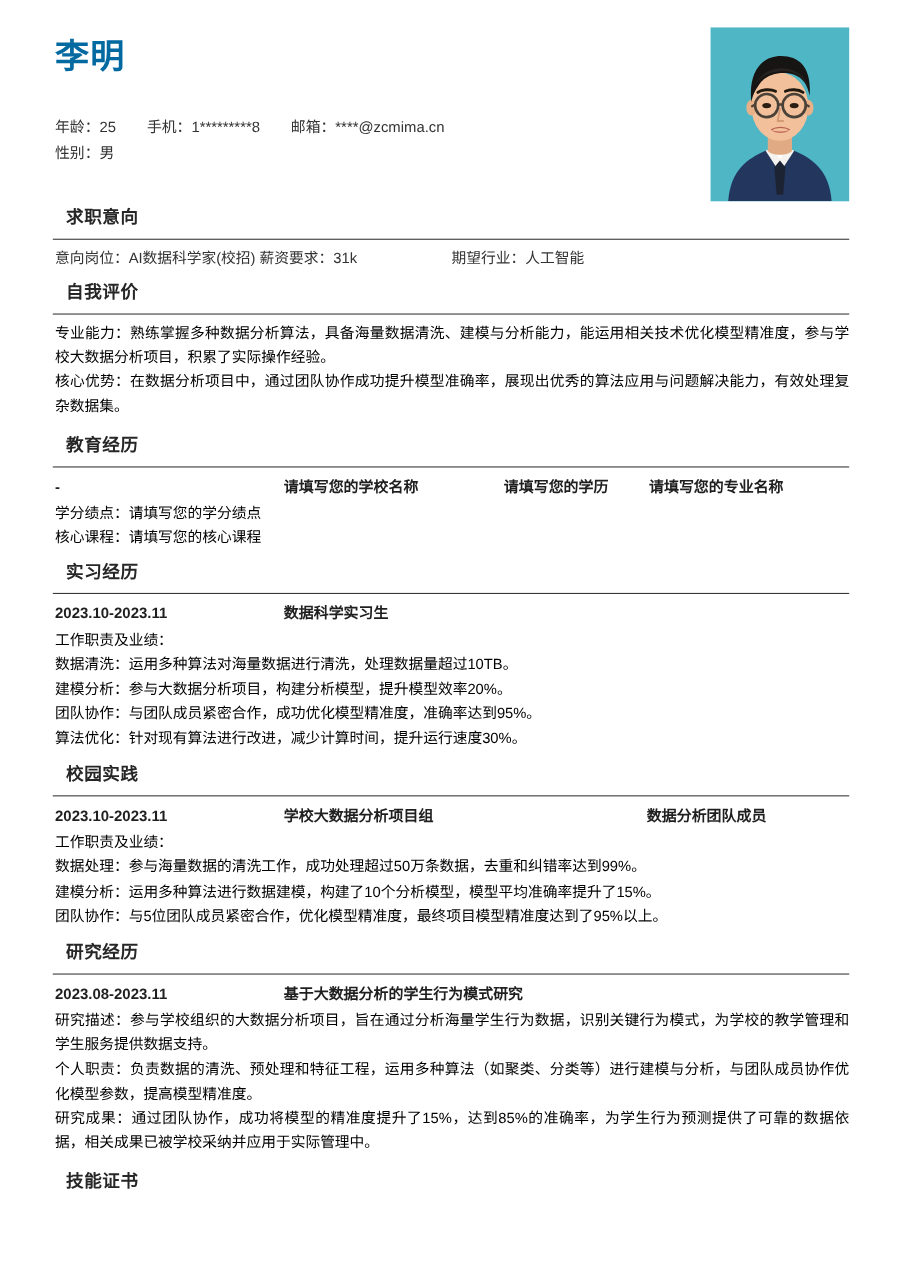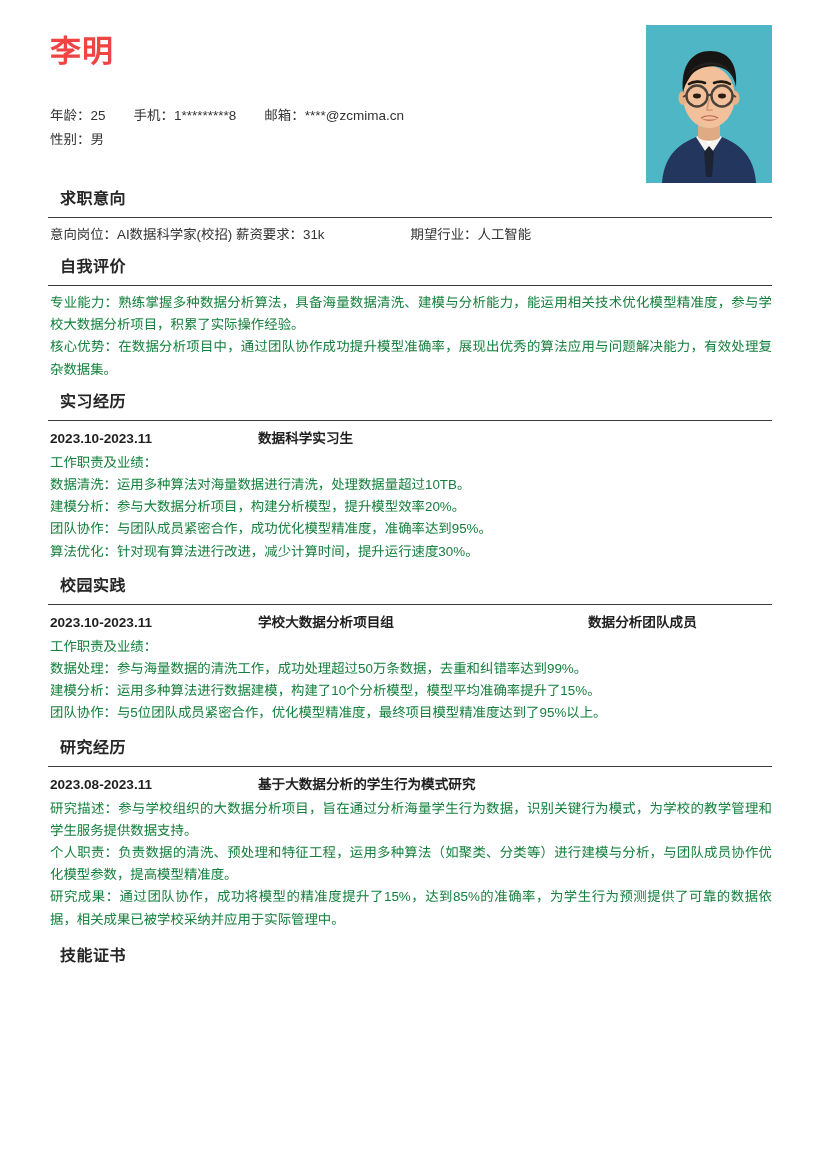--- a/index.html
+++ b/index.html
@@ -28,21 +28,21 @@
   
   .header {
     position: relative;
     height: 182px;
     padding-top: 22px;
     box-sizing: border-box;
   }
   .name {
     font-size: 31px;
     font-weight: bold;
-    color: #ef4444;
+    color: #0369a1;
     letter-spacing: 1px;
     margin: 0;
     padding: 10px 0 0 2px;
     line-height: 40px;
   }
   .contact-block {
     margin-top: 32px;
     padding-left: 2px;
   }
   .contact-row {
@@ -83,21 +83,21 @@
   .rule {
     border: 0;
     border-top: 1.4px solid #3a3a3a;
     margin: 0 0 6px 0;
     height: 0;
   }
 
   .body-line {
     font-size: 13.4px;
     line-height: 22.2px;
-    color: #15803d;
+    color: #000000;
     text-align: justify;
     margin: 0;
     padding-left: 2px;
   }
 
   
   .entry-row {
     display: flex;
     align-items: baseline;
     font-size: 13.6px;
@@ -200,20 +200,34 @@
     </div>
   </div>
 
   <div class="section section-eval">
     <div class="section-title">自我评价</div>
     <hr class="rule">
     <p class="body-line">专业能力：熟练掌握多种数据分析算法，具备海量数据清洗、建模与分析能力，能运用相关技术优化模型精准度，参与学校大数据分析项目，积累了实际操作经验。</p>
     <p class="body-line">核心优势：在数据分析项目中，通过团队协作成功提升模型准确率，展现出优秀的算法应用与问题解决能力，有效处理复杂数据集。</p>
   </div>
 
+  <div class="section section-edu">
+    <div class="section-title">教育经历</div>
+    <hr class="rule">
+    <div class="entry-row edu">
+      <span class="col-date">-</span>
+      <span class="col-org">请填写您的学校名称</span>
+      <span class="col-deg">请填写您的学历</span>
+      <span class="col-major">请填写您的专业名称</span>
+    </div>
+    <div class="sub-lines">
+      <p class="body-line">学分绩点：请填写您的学分绩点</p>
+      <p class="body-line">核心课程：请填写您的核心课程</p>
+    </div>
+  </div>
 
   <div class="section section-intern">
     <div class="section-title">实习经历</div>
     <hr class="rule">
     <div class="entry-row">
       <span class="col-date">2023.10-2023.11</span>
       <span class="col-role">数据科学实习生</span>
     </div>
     <div class="sub-lines">
       <p class="body-line">工作职责及业绩：</p>

